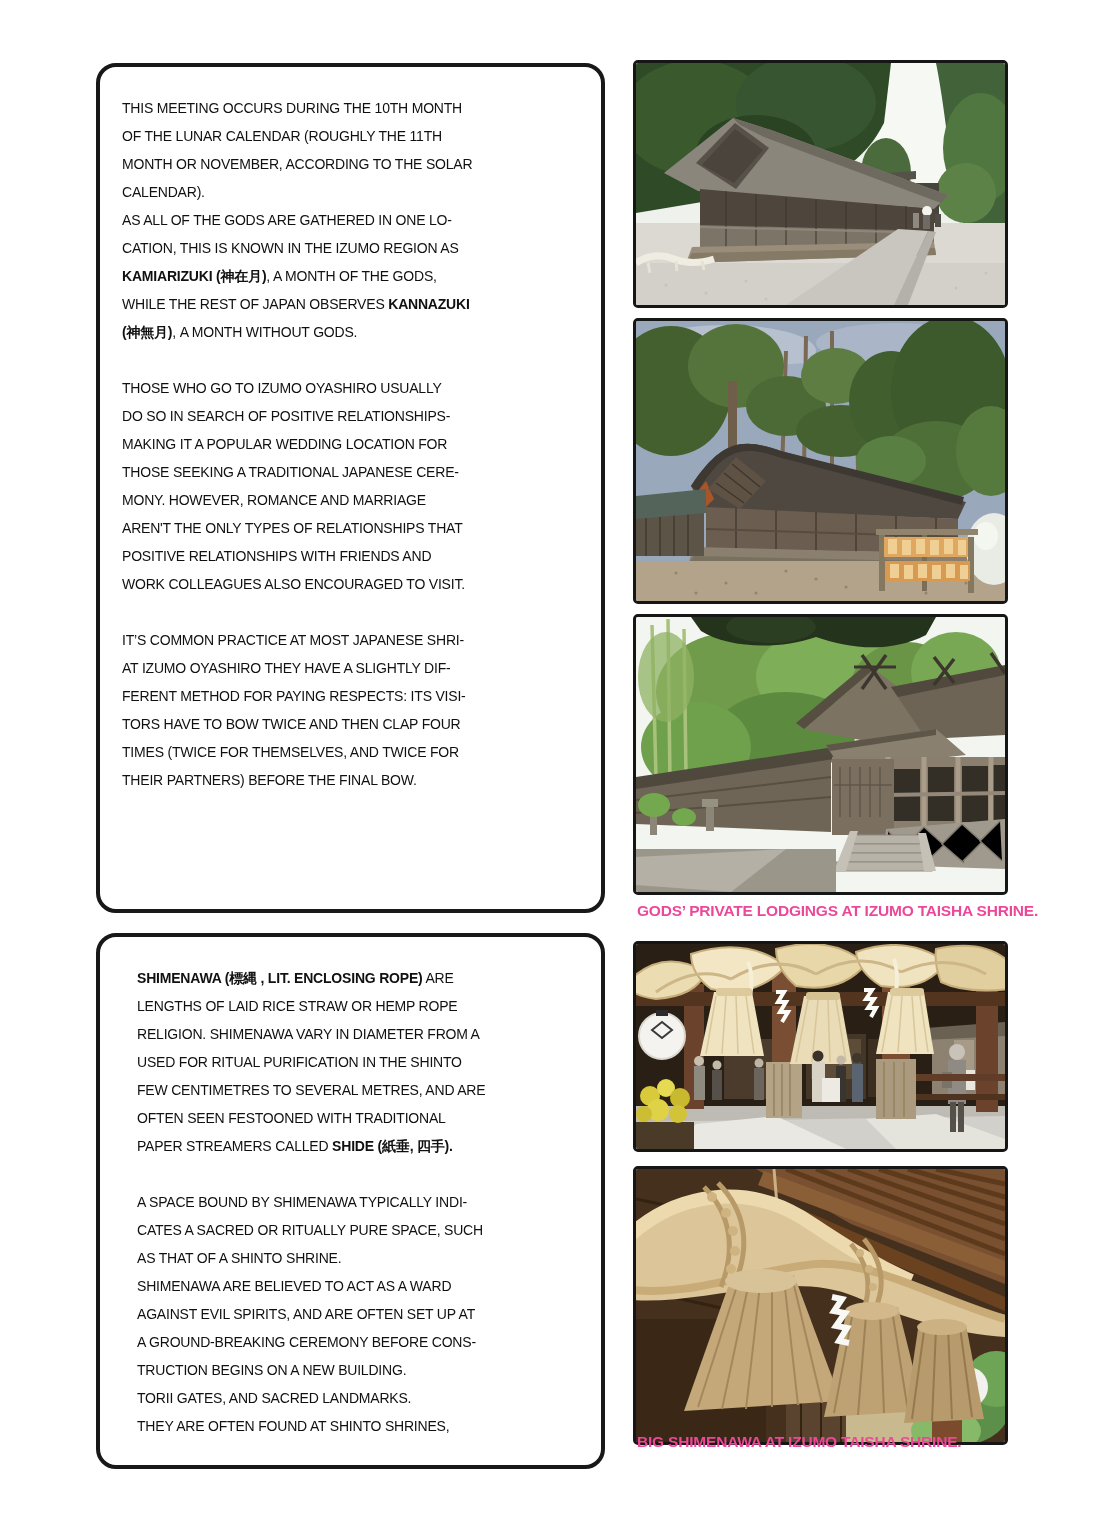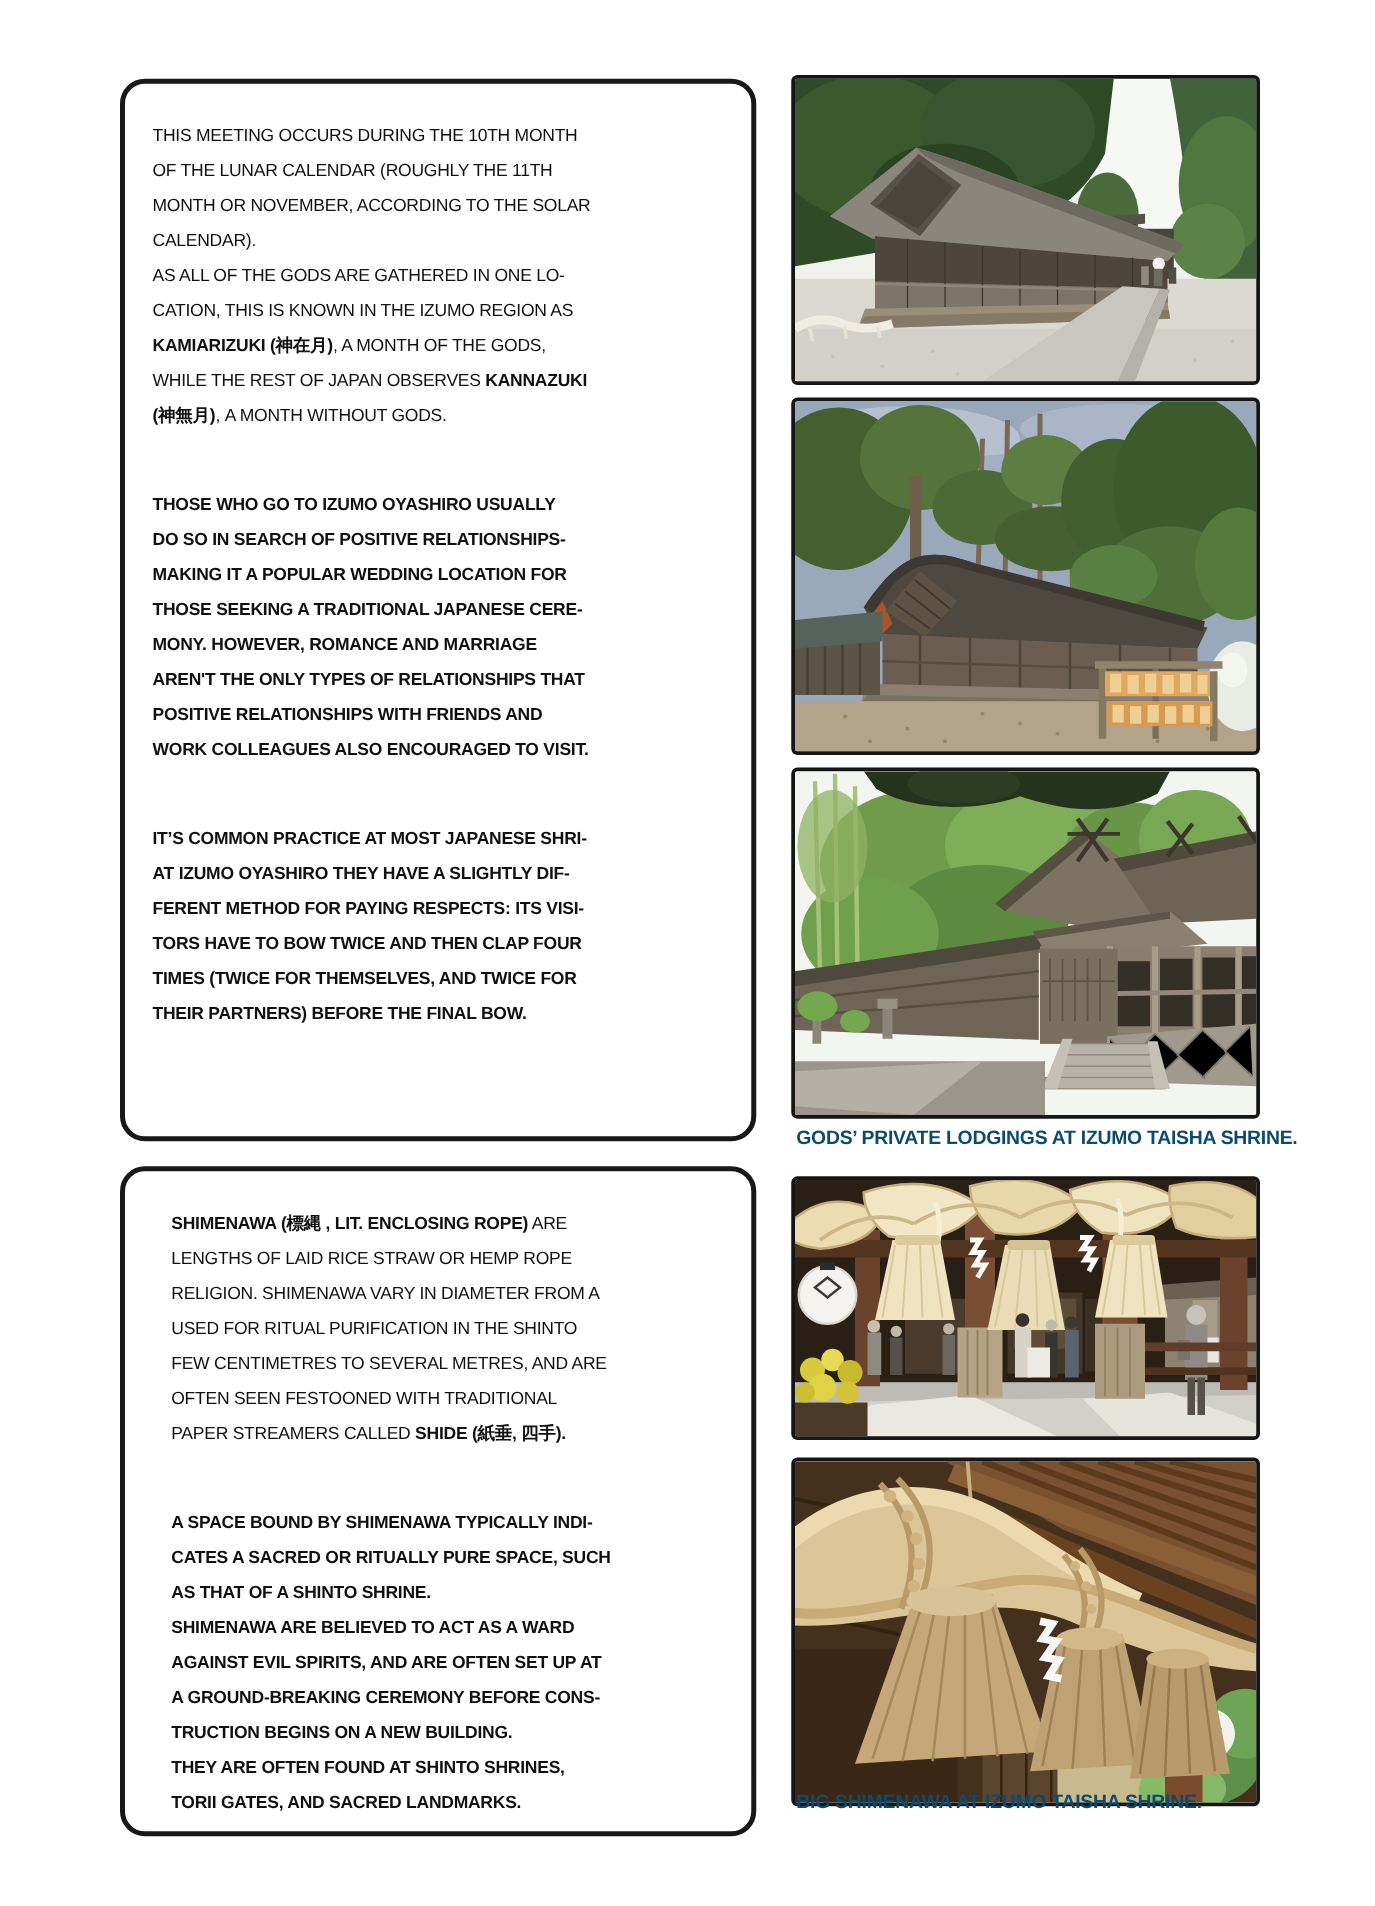--- a/index.html
+++ b/index.html
@@ -6,31 +6,31 @@
   .page{
     position:relative;width:1100px;height:1525px;background:#ffffff;overflow:hidden;
     font-family:"Liberation Sans","DejaVu Sans",sans-serif;color:#101010;
   }
   .textbox{
     position:absolute;left:96px;width:509px;box-sizing:border-box;
     background:#fff;border:4px solid #181818;border-radius:20px;
     padding:27px 21px 20px 22px;
     font-size:14px;line-height:28px;letter-spacing:-0.2px;
   }
-  .textbox .para + .para{margin-top:43px;font-weight:bold;}
+  .textbox .para + .para{margin-top:28px;}
   .tline{white-space:nowrap;}
   .bold{font-weight:bold;}
   .photo{
     position:absolute;left:633px;width:375px;box-sizing:border-box;
     border:3px solid #161616;border-radius:5px;overflow:hidden;background:#ddd;
   }
   .photo svg{display:block;width:100%;height:100%;}
   .caption{
     position:absolute;left:637px;width:380px;
-    font-weight:bold;font-size:15.5px;line-height:20px;letter-spacing:-0.2px;color:#0c4a6e;
+    font-weight:bold;font-size:15.5px;line-height:20px;letter-spacing:-0.2px;color:#ec4899;
     white-space:nowrap;
   }
 </style>
 </head>
 <body>
 
 <div class="page">
 
   <div class="textbox" style="top:63px;height:850px;">
     <div>
@@ -78,22 +78,22 @@
           <div class="tline"><span>PAPER STREAMERS CALLED </span><span class="bold">SHIDE (紙垂, 四手).</span></div>
         </div>
         <div class="para">
           <div class="tline"><span>A SPACE BOUND BY SHIMENAWA TYPICALLY INDI-</span></div>
           <div class="tline"><span>CATES A SACRED OR RITUALLY PURE SPACE, SUCH</span></div>
           <div class="tline"><span>AS THAT OF A SHINTO SHRINE.</span></div>
           <div class="tline"><span>SHIMENAWA ARE BELIEVED TO ACT AS A WARD</span></div>
           <div class="tline"><span>AGAINST EVIL SPIRITS, AND ARE OFTEN SET UP AT</span></div>
           <div class="tline"><span>A GROUND-BREAKING CEREMONY BEFORE CONS-</span></div>
           <div class="tline"><span>TRUCTION BEGINS ON A NEW BUILDING.</span></div>
+          <div class="tline"><span>TORII GATES, AND SACRED LANDMARKS.</span></div>
           <div class="tline"><span>THEY ARE OFTEN FOUND AT SHINTO SHRINES,</span></div>
-          <div class="tline"><span>TORII GATES, AND SACRED LANDMARKS.</span></div>
         </div>
       </div>
   </div>
 
   <div class="photo" style="top:60px;height:248px;">
     <svg viewBox="0 0 369 242" preserveAspectRatio="none">
       <rect width="369" height="242" fill="#eef1ec"></rect>
       <rect x="240" y="0" width="80" height="130" fill="#f6f8f4"></rect>
 
       <path d="M0,0 L255,0 L248,60 C230,95 205,110 180,118 L120,130 L0,150 Z" fill="#2e4a26"></path>

